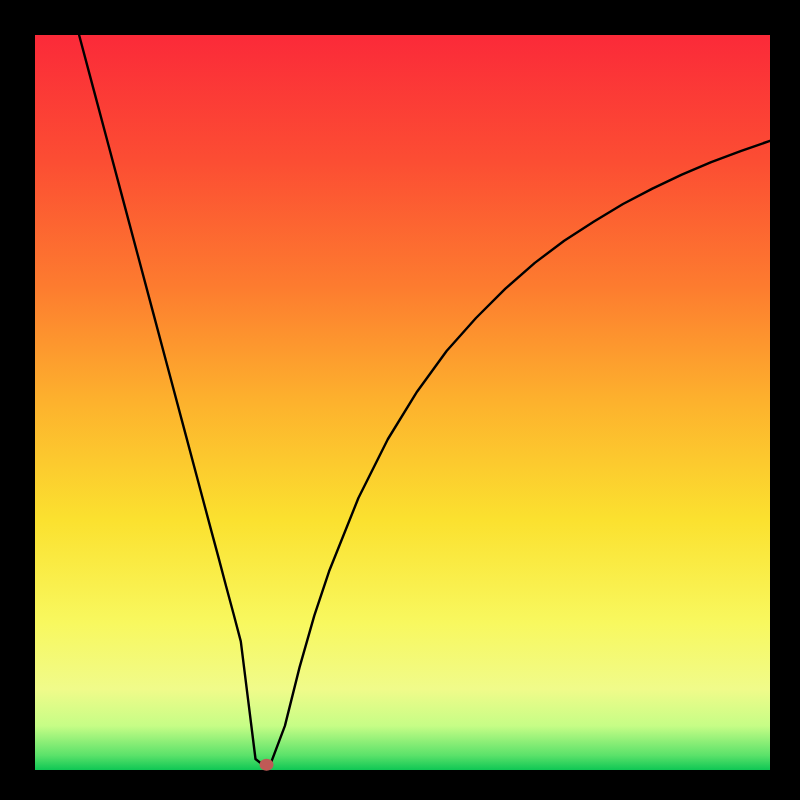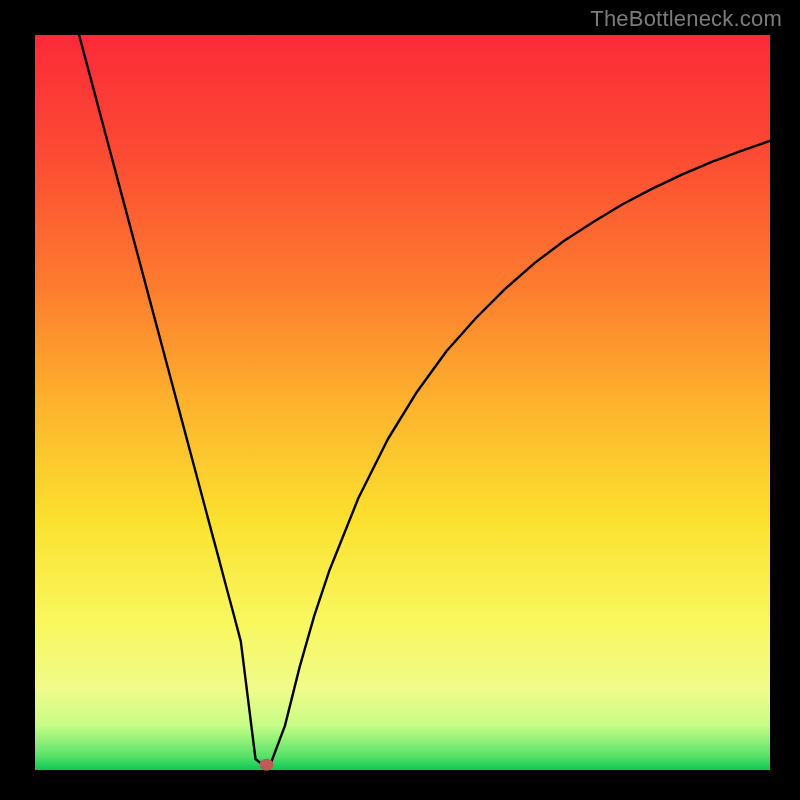--- a/index.html
+++ b/index.html
@@ -55,21 +55,20 @@
     width: 735px;
     height: 735px;
     overflow: visible;
   }
 </style>
 </head>
 <body>
 
 <div class="frame">
 
-  <div class="watermark">TheBottleneck.com</div>
 
   <div class="plot-area">
     <svg class="curve-layer" viewBox="0 0 735 735" preserveAspectRatio="none">
       <path fill="none" stroke="#000000" stroke-width="2.4" stroke-linejoin="round" stroke-linecap="round" d="M44.10 0.00 L58.80 55.13 L73.50 110.25 L88.20 165.38 L102.90 220.50 L117.60 275.63 L132.30 330.75 L147.00 385.88 L161.70 441.00 L176.40 496.13 L183.75 523.32 L191.10 551.25 L198.45 578.44 L205.80 606.38 L213.15 665.17 L220.50 723.98 L227.85 729.86 L235.20 729.86 L249.90 690.90 L264.60 632.10 L279.30 580.65 L294.00 536.55 L323.40 463.05 L352.80 404.25 L382.20 356.47 L411.60 316.05 L441.00 282.98 L470.40 253.57 L499.80 227.85 L529.20 205.80 L558.60 186.69 L588.00 169.05 L617.40 153.62 L646.80 139.65 L676.20 127.15 L705.60 116.13 L735.00 105.84"></path>
       <ellipse fill="#bf5a56" cx="231.53" cy="729.86" rx="7" ry="6"></ellipse>
     </svg>
   </div>
 
 </div>
 

